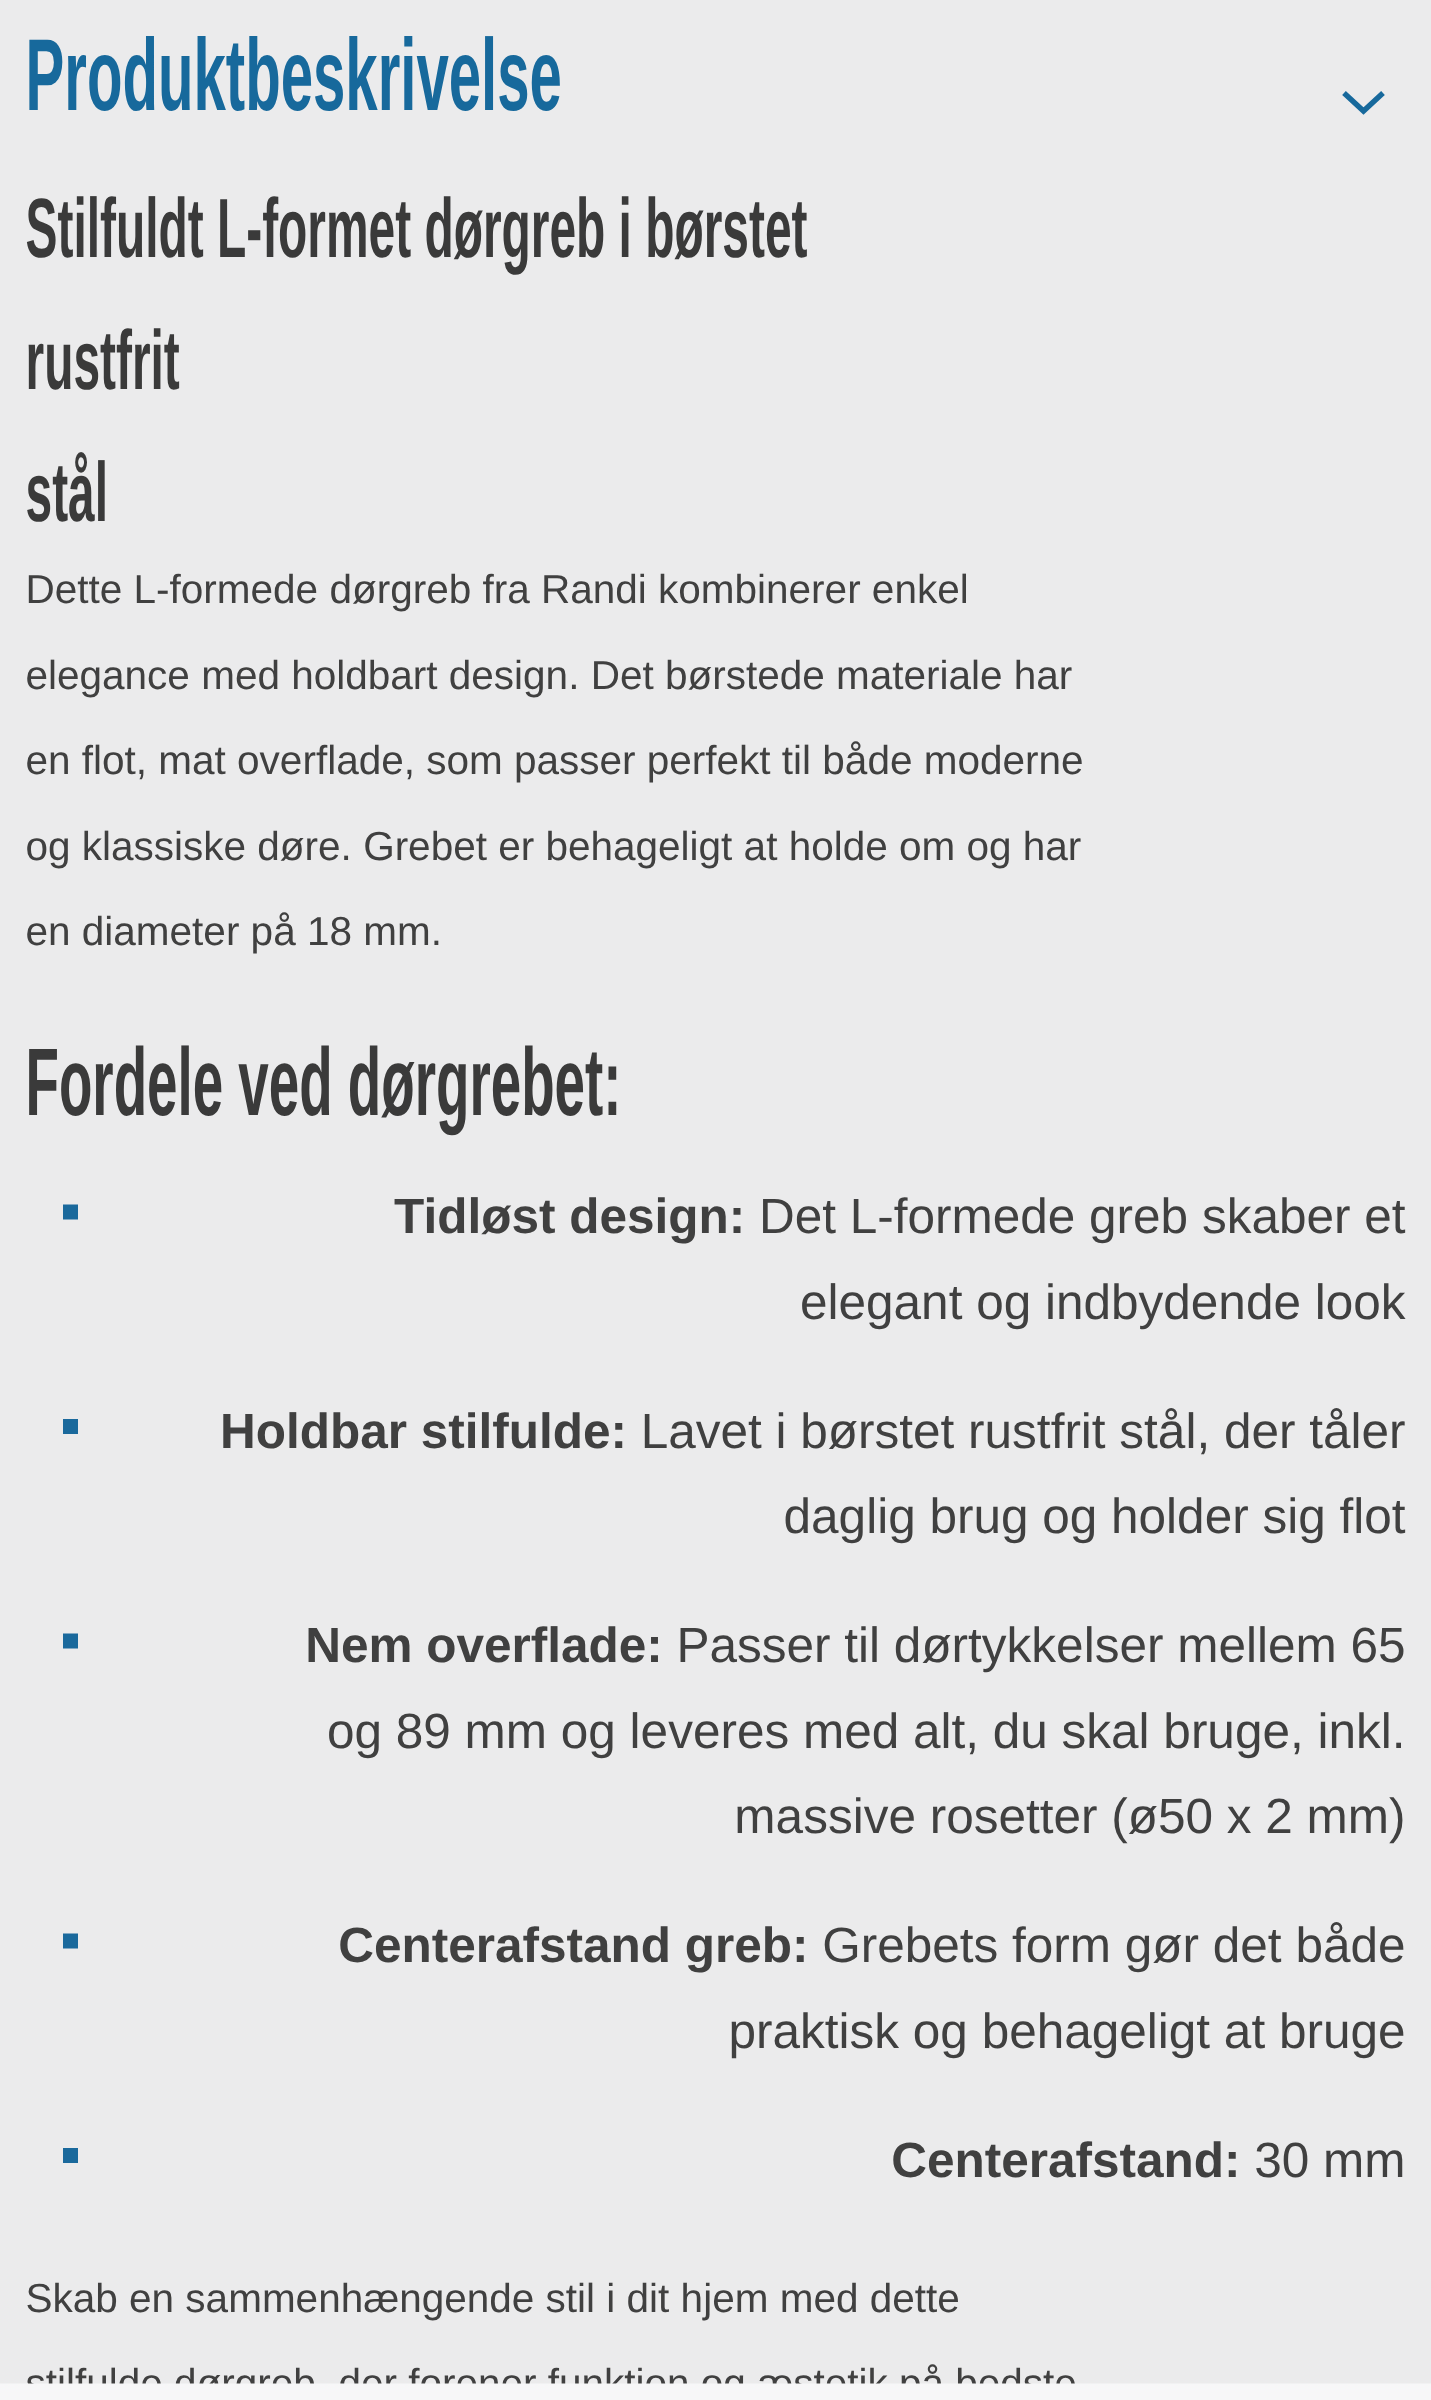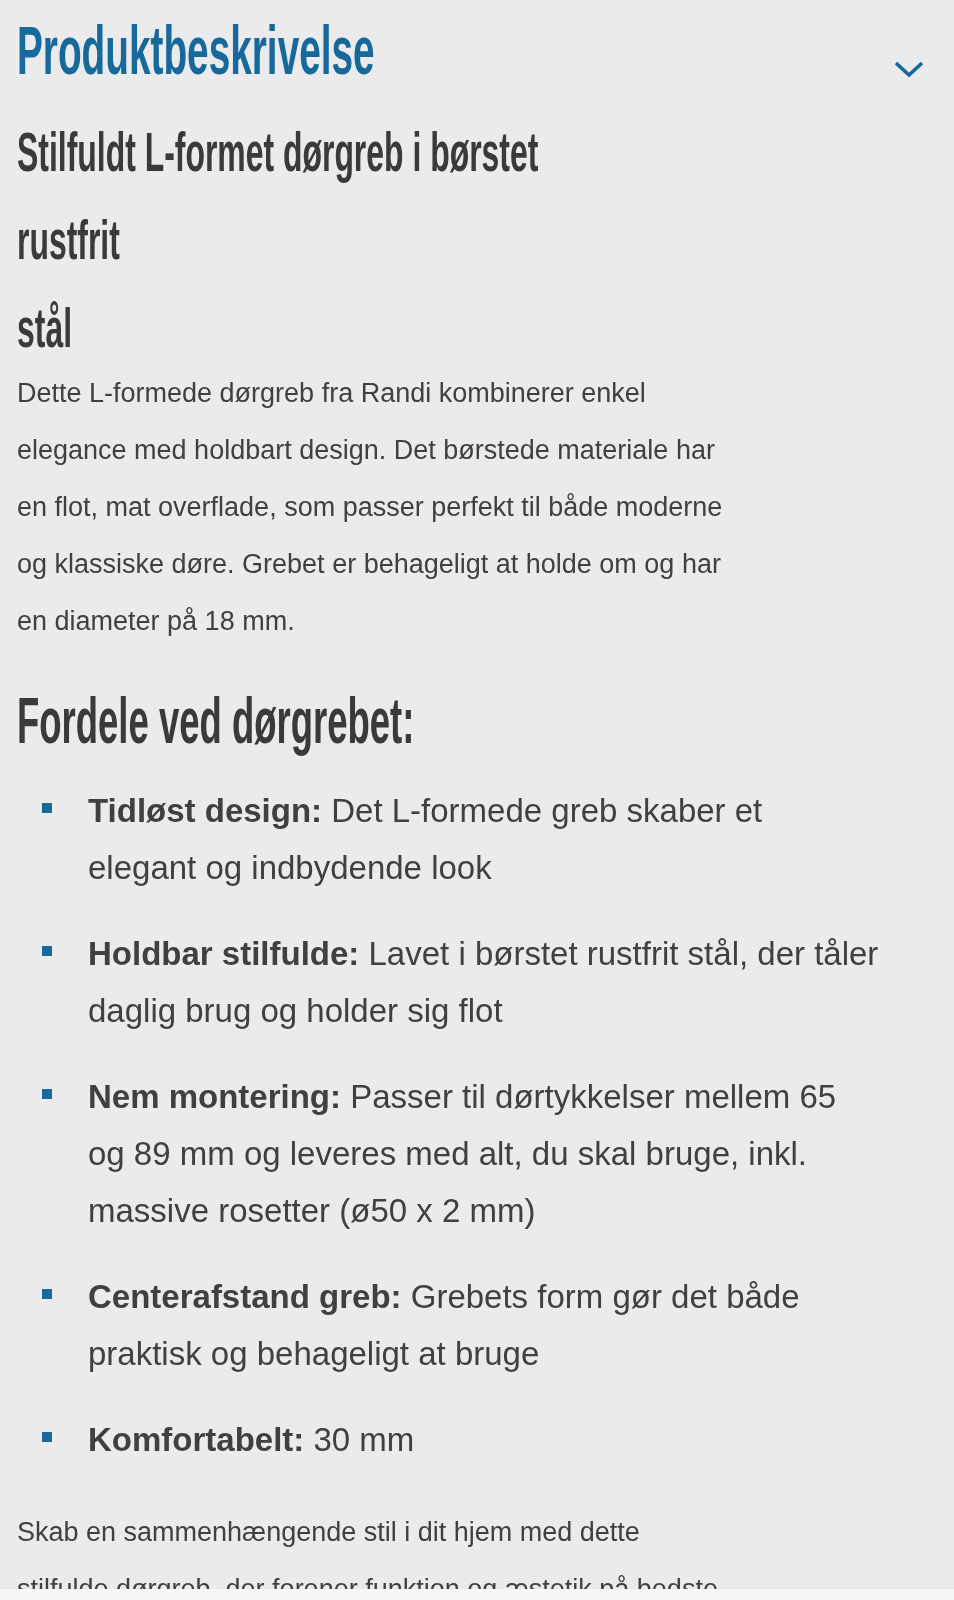--- a/index.html
+++ b/index.html
@@ -83,20 +83,21 @@
     margin: 26px 0 0 0;
     padding: 0;
   }
   .benefits-list li {
     position: relative;
     padding-left: 71px;
     margin-bottom: 29px;
     font-size: 33px;
     line-height: 57px;
     color: #404040;
+    text-align: right;
   }
   .benefits-list li:last-child { margin-bottom: 0; }
   .bullet {
     position: absolute;
     left: 25px;
     top: 21px;
     width: 10px;
     height: 10px;
     background: #1a699c;
   }
@@ -143,32 +144,32 @@
       <strong class="benefit-term">Tidløst design:</strong><span class="benefit-text"> Det L-formede greb skaber et
 elegant og indbydende look</span>
     </li>
     <li>
       <span class="bullet"></span>
       <strong class="benefit-term">Holdbar stilfulde:</strong><span class="benefit-text"> Lavet i børstet rustfrit stål, der tåler
 daglig brug og holder sig flot</span>
     </li>
     <li>
       <span class="bullet"></span>
-      <strong class="benefit-term">Nem montering:</strong><span class="benefit-text"> Passer til dørtykkelser mellem 65
+      <strong class="benefit-term">Nem overflade:</strong><span class="benefit-text"> Passer til dørtykkelser mellem 65
 og 89 mm og leveres med alt, du skal bruge, inkl.
 massive rosetter (ø50 x 2 mm)</span>
     </li>
     <li>
       <span class="bullet"></span>
       <strong class="benefit-term">Centerafstand greb:</strong><span class="benefit-text"> Grebets form gør det både
 praktisk og behageligt at bruge</span>
     </li>
     <li>
       <span class="bullet"></span>
-      <strong class="benefit-term">Komfortabelt:</strong><span class="benefit-text"> 30 mm</span>
+      <strong class="benefit-term">Centerafstand:</strong><span class="benefit-text"> 30 mm</span>
     </li>
   </ul>
 
   <p class="para para-outro">Skab en sammenhængende stil i dit hjem med dette
 stilfulde dørgreb, der forener funktion og æstetik på bedste
 vis.</p>
 
 </div>
 
 <div class="bottom-strip"></div>

